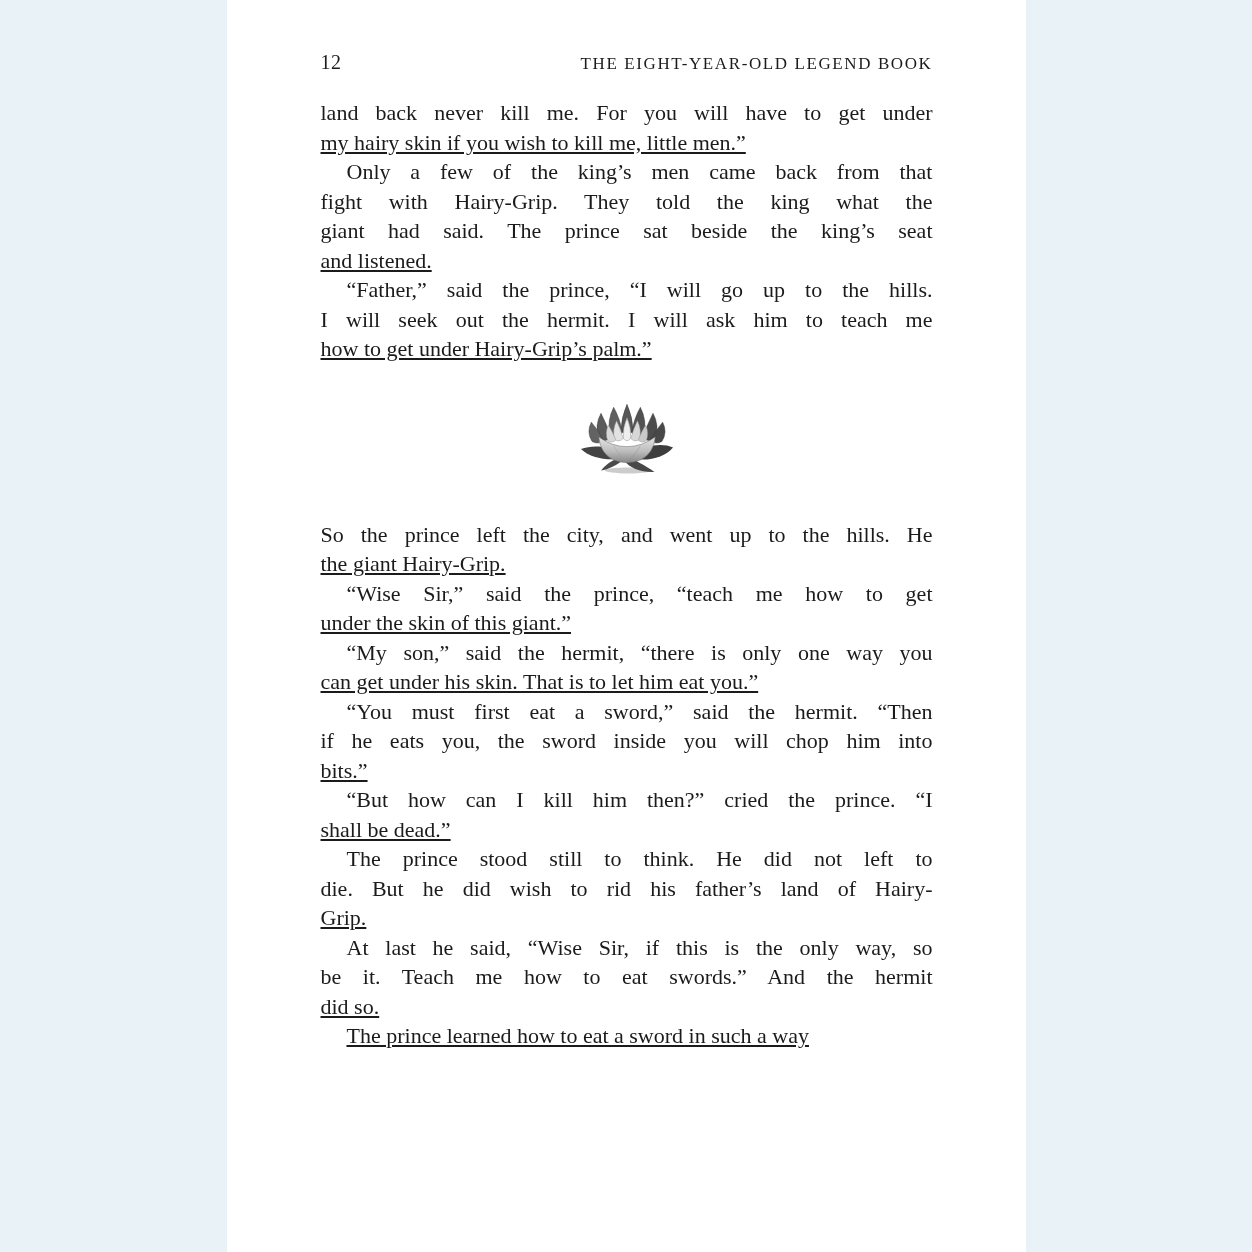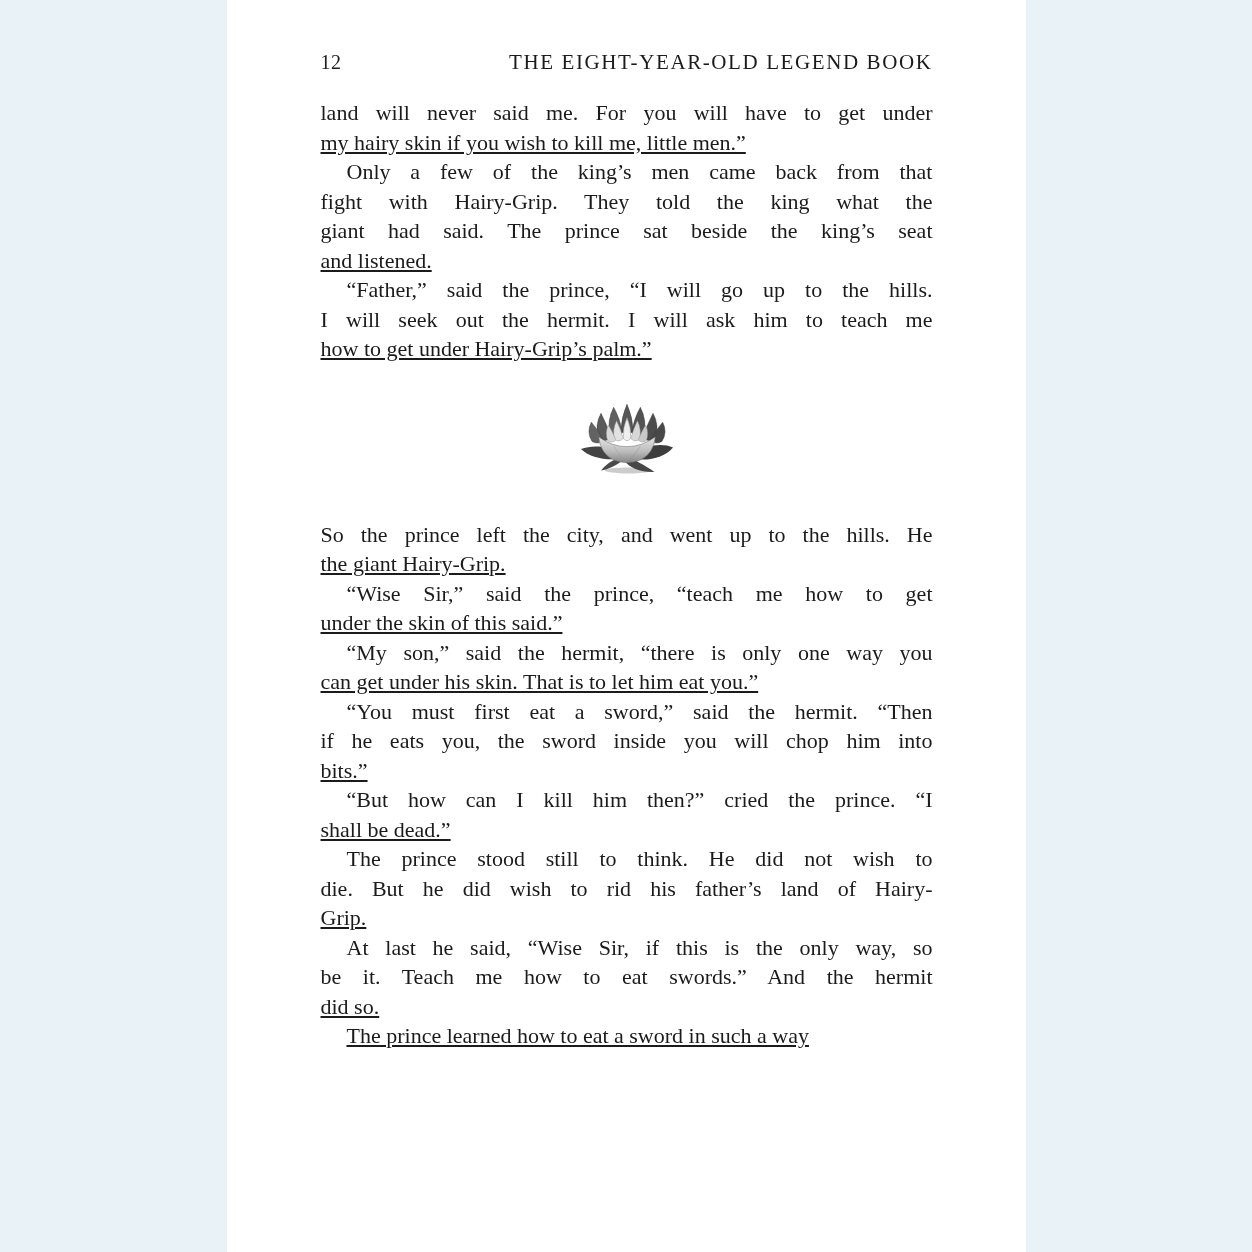--- a/index.html
+++ b/index.html
@@ -27,21 +27,21 @@
     justify-content: space-between;
     align-items: baseline;
     height: 24px;
     line-height: 24px;
   }
   .folio {
     font-size: 20px;
     letter-spacing: 0.5px;
   }
   .running-title {
-    font-size: 21px;
+    font-size: 17px;
     letter-spacing: 1.6px;
     text-align: right;
     white-space: nowrap;
   }
   .body-text {
     margin-top: 24px;
     font-size: 22px;
   }
   .paragraph {
     margin: 0;
@@ -78,21 +78,21 @@
 
   <div class="running-header">
     <span class="folio">12</span>
     <span class="running-title">THE EIGHT-YEAR-OLD LEGEND BOOK</span>
   </div>
 
   <div class="body-text">
 
     <div>
         <div class="paragraph">
-          <div class="line">land will never said me. For you will have to get under</div>
+          <div class="line">land back never kill me. For you will have to get under</div>
           <div class="line last">my hairy skin if you wish to kill me, little men.”</div>
         </div>
         <div class="paragraph">
           <div class="line indent">Only a few of the king’s men came back from that</div>
           <div class="line">fight with Hairy-Grip. They told the king what the</div>
           <div class="line">giant had said. The prince sat beside the king’s seat</div>
           <div class="line last">and listened.</div>
         </div>
         <div class="paragraph">
           <div class="line indent">“Father,” said the prince, “I will go up to the hills.</div>
@@ -138,37 +138,37 @@
       </svg>
     </div>
 
     <div>
         <div class="paragraph">
           <div class="line">So the prince left the city, and went up to the hills. He</div>
           <div class="line last">the giant Hairy-Grip.</div>
         </div>
         <div class="paragraph">
           <div class="line indent">“Wise Sir,” said the prince, “teach me how to get</div>
-          <div class="line last">under the skin of this said.”</div>
+          <div class="line last">under the skin of this giant.”</div>
         </div>
         <div class="paragraph">
           <div class="line indent">“My son,” said the hermit, “there is only one way you</div>
           <div class="line last">can get under his skin. That is to let him eat you.”</div>
         </div>
         <div class="paragraph">
           <div class="line indent">“You must first eat a sword,” said the hermit. “Then</div>
           <div class="line">if he eats you, the sword inside you will chop him into</div>
           <div class="line last">bits.”</div>
         </div>
         <div class="paragraph">
           <div class="line indent">“But how can I kill him then?” cried the prince. “I</div>
           <div class="line last">shall be dead.”</div>
         </div>
         <div class="paragraph">
-          <div class="line indent">The prince stood still to think. He did not wish to</div>
+          <div class="line indent">The prince stood still to think. He did not left to</div>
           <div class="line">die. But he did wish to rid his father’s land of Hairy-</div>
           <div class="line last">Grip.</div>
         </div>
         <div class="paragraph">
           <div class="line indent">At last he said, “Wise Sir, if this is the only way, so</div>
           <div class="line">be it. Teach me how to eat swords.” And the hermit</div>
           <div class="line last">did so.</div>
         </div>
         <div class="paragraph">
           <div class="line last indent">The prince learned how to eat a sword in such a way</div>

